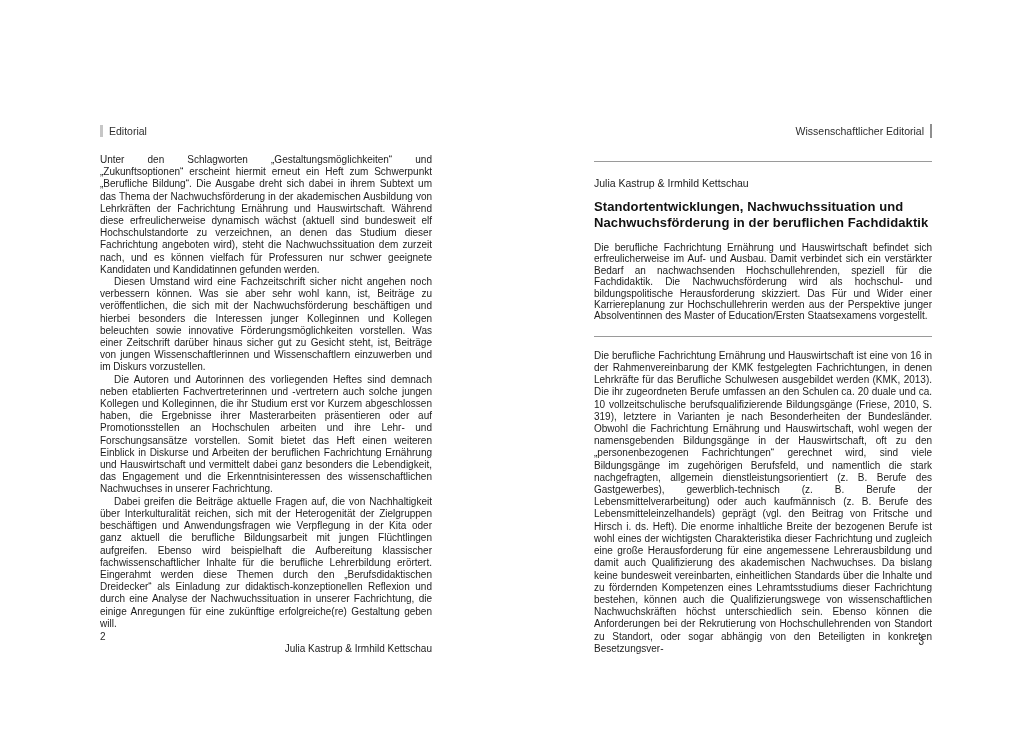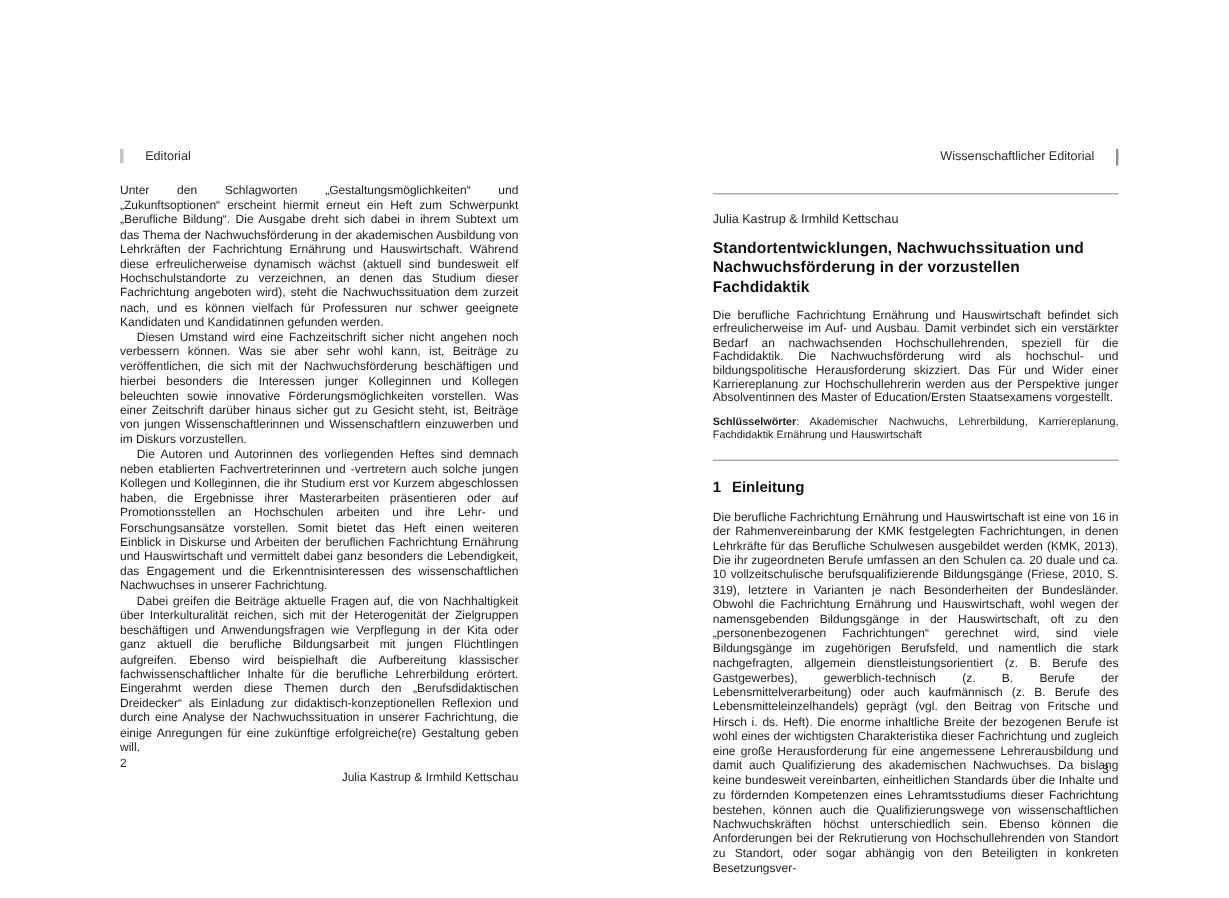--- a/index.html
+++ b/index.html
@@ -14,21 +14,21 @@
   .sans  { font-family:"Liberation Sans", sans-serif; }
 
   .page { position:absolute; top:124px; }
   .page.left  { left:100px; width:332px; }
   .page.right { left:594px; width:338px; }
 
   
   .running-head {
     font-family:"Liberation Sans", sans-serif;
     font-size:10.5px; color:#2e2e2e;
-    display:flex; align-items:flex-start; gap:18px;
+    display:flex; align-items:center; gap:6px;
     height:13px;
   }
   .right-head { justify-content:flex-end; }
   .vbar { display:inline-block; }
   .vbar.light { width:3px; height:12px; background:#c6c6c6; }
   .vbar.dark  { width:2px; height:14px; background:#8f8f8f; }
 
   
   .editorial-body {
     margin-top:17px;
@@ -113,28 +113,26 @@
   <section class="page right">
     <div class="running-head right-head">
       <span>Wissenschaftlicher Editorial</span>
       <span class="vbar dark"></span>
     </div>
 
     <hr class="rule">
 
     <div class="authors sans">Julia Kastrup &amp; Irmhild Kettschau</div>
 
-    <h1 class="title sans">Standortentwicklungen, Nachwuchssituation und Nachwuchsförderung in der vorzustellen Fachdidaktik</h1>
+    <h1 class="title sans">Standortentwicklungen, Nachwuchssituation und Nachwuchsförderung in der beruflichen Fachdidaktik</h1>
 
     <p class="abstract serif">Die berufliche Fachrichtung Ernährung und Hauswirtschaft befindet sich erfreulicherweise im Auf- und Ausbau. Damit verbindet sich ein verstärkter Bedarf an nachwachsenden Hochschullehrenden, speziell für die Fachdidaktik. Die Nachwuchsförderung wird als hochschul- und bildungspolitische Herausforderung skizziert. Das Für und Wider einer Karriereplanung zur Hochschullehrerin werden aus der Perspektive junger Absolventinnen des Master of Education/Ersten Staatsexamens vorgestellt.</p>
 
-    <p class="keywords serif"><strong>Schlüsselwörter</strong><span>: Akademischer Nachwuchs, Lehrerbildung, Karriereplanung, Fachdidaktik Ernährung und Hauswirtschaft</span></p>
 
     <hr class="rule rule2">
 
-    <h2 class="section sans"><span class="secnum">1</span><span>Einleitung</span></h2>
 
     <p class="body-text serif">Die berufliche Fachrichtung Ernährung und Hauswirtschaft ist eine von 16 in der Rahmenvereinbarung der KMK festgelegten Fachrichtungen, in denen Lehrkräfte für das Berufliche Schulwesen ausgebildet werden (KMK, 2013). Die ihr zugeordneten Berufe umfassen an den Schulen ca. 20 duale und ca. 10 vollzeitschulische berufsqualifizierende Bildungsgänge (Friese, 2010, S. 319), letztere in Varianten je nach Besonderheiten der Bundesländer. Obwohl die Fachrichtung Ernährung und Hauswirtschaft, wohl wegen der namensgebenden Bildungsgänge in der Hauswirtschaft, oft zu den „personenbezogenen Fachrichtungen“ gerechnet wird, sind viele Bildungsgänge im zugehörigen Berufsfeld, und namentlich die stark nachgefragten, allgemein dienstleistungsorientiert (z. B. Berufe des Gastgewerbes), gewerblich-technisch (z. B. Berufe der Lebensmittelverarbeitung) oder auch kaufmännisch (z. B. Berufe des Lebensmitteleinzelhandels) geprägt (vgl. den Beitrag von Fritsche und Hirsch i. ds. Heft). Die enorme inhaltliche Breite der bezogenen Berufe ist wohl eines der wichtigsten Charakteristika dieser Fachrichtung und zugleich eine große Herausforderung für eine angemessene Lehrerausbildung und damit auch Qualifizierung des akademischen Nachwuchses. Da bislang keine bundesweit vereinbarten, einheitlichen Standards über die Inhalte und zu fördernden Kompetenzen eines Lehramtsstudiums dieser Fachrichtung bestehen, können auch die Qualifizierungswege von wissenschaftlichen Nachwuchskräften höchst unterschiedlich sein. Ebenso können die Anforderungen bei der Rekrutierung von Hochschullehrenden von Standort zu Standort, oder sogar abhängig von den Beteiligten in konkreten Besetzungsver-</p>
   </section>
 
   <div class="pagenum pn-right serif">3</div>
 
 </div>
 
 </body></html>

